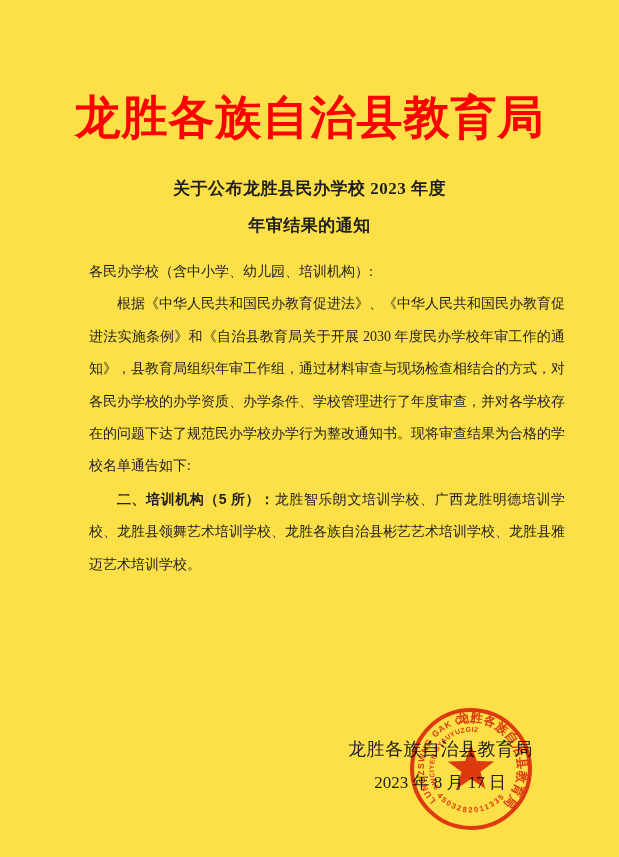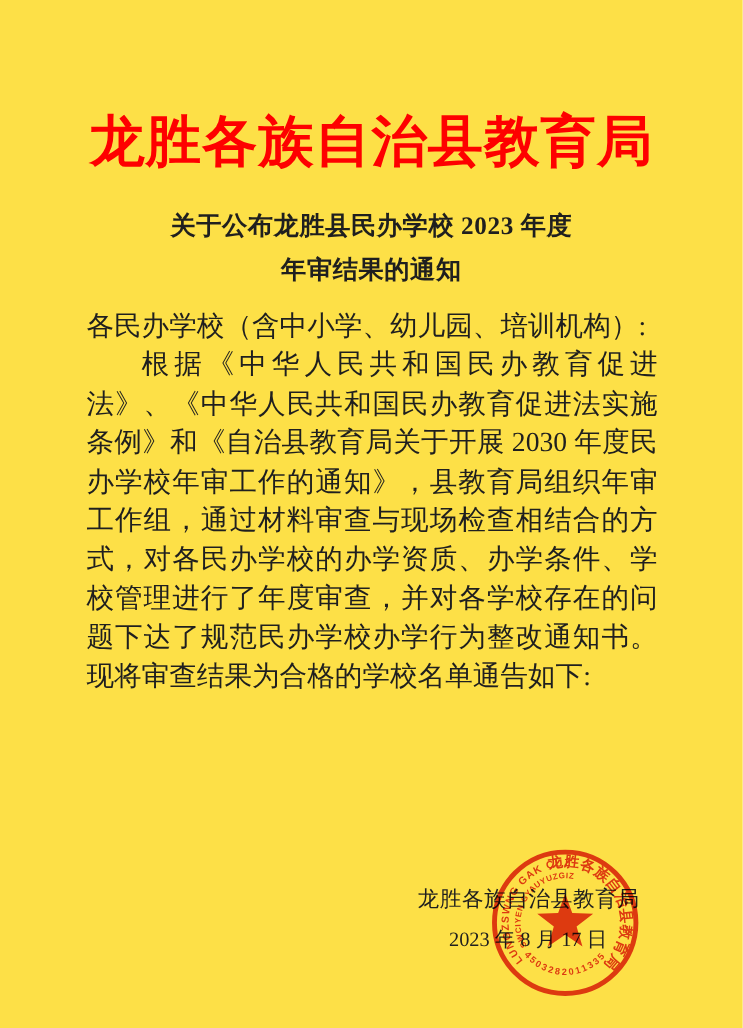--- a/index.html
+++ b/index.html
@@ -24,31 +24,31 @@
     letter-spacing: 1px;
     line-height: 56px;
     white-space: nowrap;
   }
   .doc-title {
     position: absolute;
     top: 170px;
     left: 0;
     width: 100%;
     text-align: center;
-    font-size: 21px;
+    font-size: 17px;
     font-weight: bold;
     line-height: 37px;
     letter-spacing: 0.5px;
   }
   .body-text {
     position: absolute;
     top: 256px;
-    left: 72px;
+    left: 89px;
     width: 476px;
-    font-size: 23px;
+    font-size: 14px;
     line-height: 32.4px;
     text-align: justify;
   }
   .body-text p { margin: 0; }
   .para { text-indent: 2em; }
   .sec-label {
     font-family: "Liberation Sans", "DejaVu Sans", sans-serif;
     font-weight: bold;
   }
   .signature {
@@ -94,20 +94,21 @@
   <div class="letterhead">龙胜各族自治县教育局</div>
 
   <div class="doc-title">
     <div>关于公布龙胜县民办学校 2023 年度</div>
     <div>年审结果的通知</div>
   </div>
 
   <div class="body-text">
     <p class="salutation">各民办学校（含中小学、幼儿园、培训机构）:</p>
     <p class="para">根据《中华人民共和国民办教育促进法》、《中华人民共和国民办教育促进法实施条例》和《自治县教育局关于开展 2030 年度民办学校年审工作的通知》，县教育局组织年审工作组，通过材料审查与现场检查相结合的方式，对各民办学校的办学资质、办学条件、学校管理进行了年度审查，并对各学校存在的问题下达了规范民办学校办学行为整改通知书。现将审查结果为合格的学校名单通告如下:</p>
+    <p class="para"><span class="sec-label">二、培训机构（5 所）：</span><span>龙胜智乐朗文培训学校、广西龙胜明德培训学校、龙胜县领舞艺术培训学校、龙胜各族自治县彬艺艺术培训学校、龙胜县雅迈艺术培训学校。</span></p>
   </div>
 
   <div class="signature">
     <div class="sig-org">龙胜各族自治县教育局</div>
     <div class="sig-date">2023 年 8 月 17 日</div>
   </div>
 
   <div class="seal">
     <svg width="136" height="136" viewBox="0 0 150 150">
       <defs>

